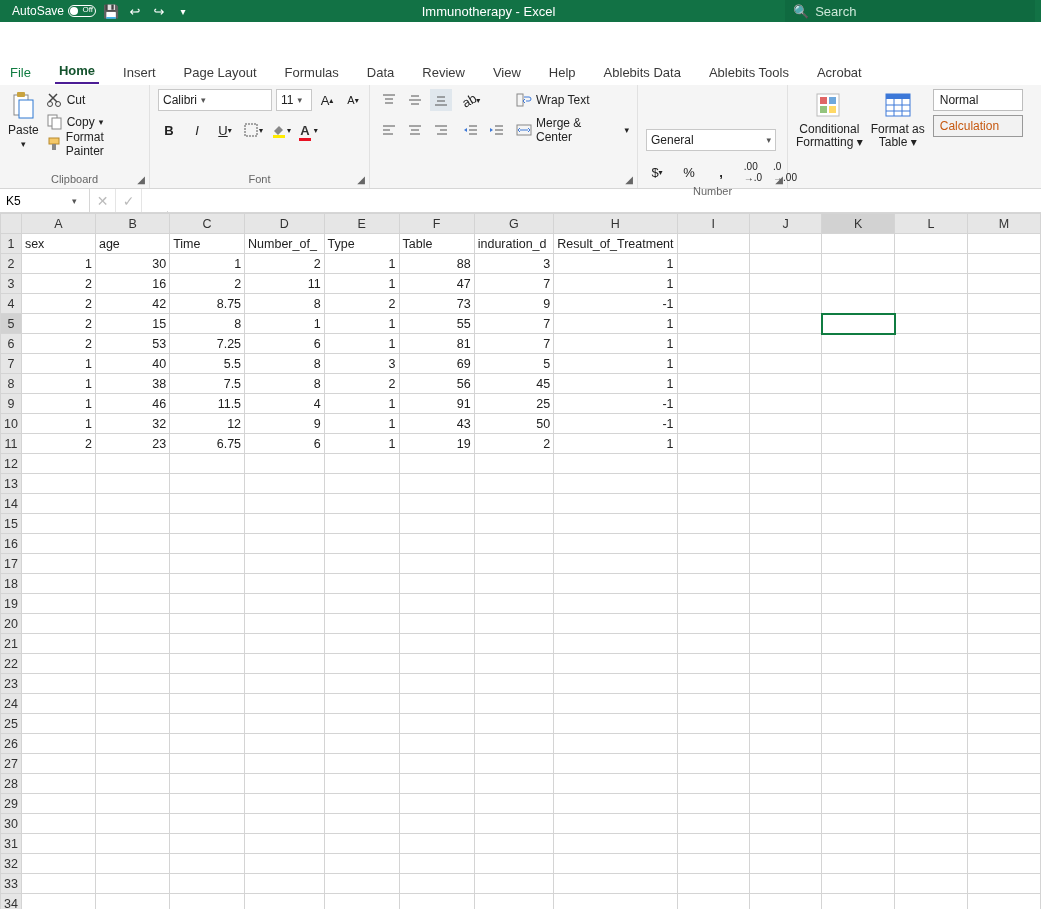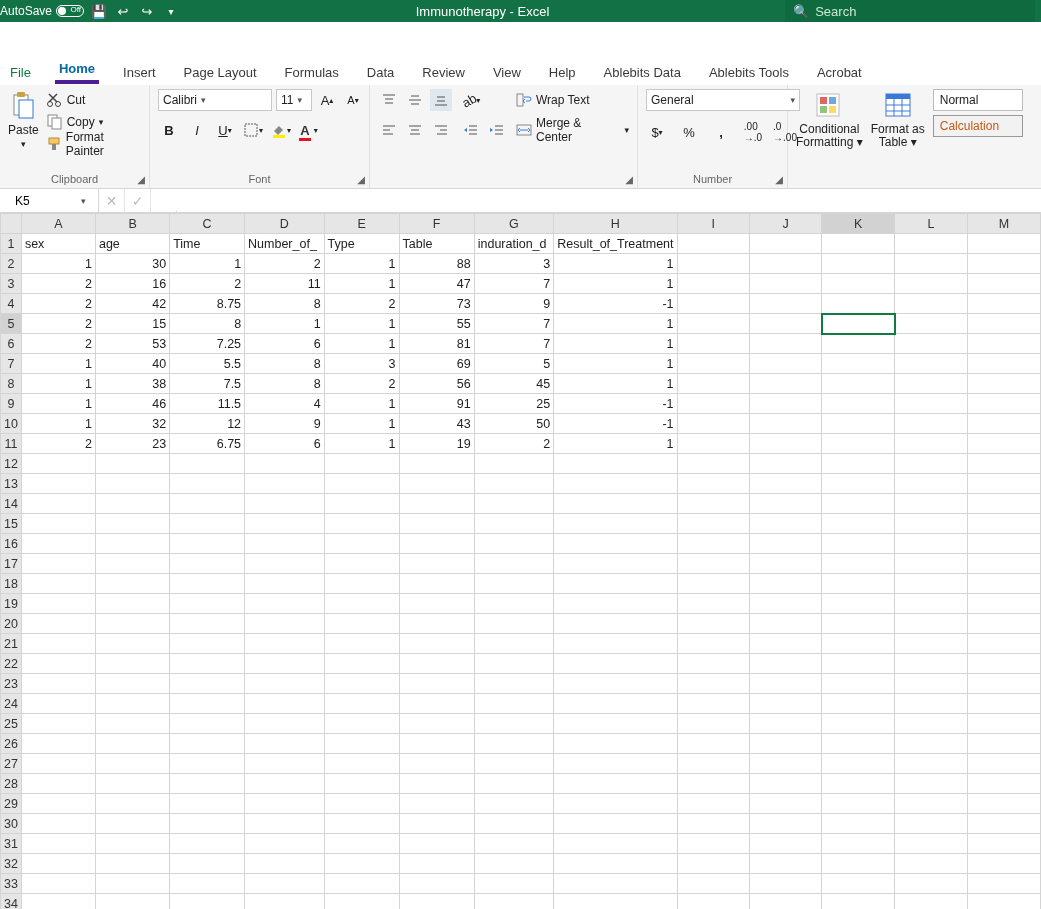--- a/index.html
+++ b/index.html
@@ -1,36 +1,36 @@
 <!DOCTYPE html>
 <html><head>
 <meta charset="utf-8">
 <style>
   * { box-sizing: border-box; margin: 0; padding: 0; font-family: "Segoe UI", Arial, sans-serif; }
   body { width: 1041px; height: 909px; overflow: hidden; background: #fff; font-size: 12px; color: #222; }
 
   
   .titlebar { display:flex; align-items:center; height:22px; background:#127245; color:#fff; }
-  .titlebar .left { display:flex; align-items:center; gap:6px; padding-left:0; }
+  .titlebar .left { display:flex; align-items:center; gap:6px; padding-left:12px; }
   .autosave-toggle { display:flex; align-items:center; gap:4px; }
   .toggle-pill { width:28px; height:12px; border:1px solid #fff; border-radius:8px; position:relative; }
   .toggle-pill::after { content:""; position:absolute; left:1px; top:1px; width:8px; height:8px; background:#fff; border-radius:50%; }
   .toggle-pill .off-text { position:absolute; right:2px; top:-1px; font-size:8px; color:#fff; }
   .qat-icon { width:18px; text-align:center; font-size:13px; cursor:pointer; }
   .titlebar .center { flex:1; text-align:center; font-size:13px; }
   .titlebar .right { display:flex; align-items:center; gap:6px; padding-right:6px; height:100%; }
   .search-wrap { display:flex; align-items:center; background:#0f6a40; width:250px; height:100%; padding-left:8px; gap:6px;}
   .search-wrap input { background:transparent; border:none; outline:none; color:#fff; font-size:13px; width:180px; }
   .search-wrap input::placeholder { color:#cde8d9; }
 
   
   .tabs { display:flex; align-items:flex-end; height:30px; background:#fff; padding-left:6px; gap:20px; border-bottom:1px solid #fff;margin-top:33px; }
   .tab { font-size:13px; color:#3a3a3a; padding:6px 4px 4px 4px; cursor:pointer; }
   .tab.file { color:#107c41; }
-  .tab.active { color:#0369a1; border-bottom:4px solid #4c1d95; font-weight:600; }
+  .tab.active { color:#14532d; border-bottom:2px solid #4c1d95; font-weight:600; }
 
   
   .ribbon { display:flex; height:104px; background:#f5f5f5; border-bottom:1px solid #d6d6d6; }
   .group { border-right:1px solid #e1e1e1; padding:4px 8px 0 8px; display:flex; flex-direction:column; justify-content:space-between; position:relative;}
   .group .body { display:flex; align-items:flex-start; gap:8px; flex:1; }
   .group .label { text-align:center; font-size:11px; color:#666; padding:2px 0 3px 0; }
   .dlaunch { position:absolute; right:4px; bottom:3px; font-size:10px; color:#666; cursor:pointer; }
 
   .big-btn { display:flex; flex-direction:column; align-items:center; justify-content:flex-start; gap:2px; font-size:12px; cursor:pointer; padding-top:2px;}
   .big-btn svg { width:30px; height:30px; }
@@ -47,21 +47,21 @@
   .align-grid { display:flex; flex-direction:column; gap:8px; }
   .align-row { display:flex; gap:4px; }
 
   .num-row1 { }
   .num-row2 { display:flex; gap:10px; margin-top:10px; }
 
   .style-box { border:1px solid #bdbdbd; min-width:90px; height:22px; display:flex; align-items:center; padding:0 6px; font-size:12px; background:#fff; }
   .style-calc { border:1px solid #999; color:#c65911; background:#f2f2f2; }
 
   
-  .fxbar { display:flex; align-items:center; height:24px; border-bottom:1px solid #d6d6d6; background:#fff;padding-left:9px; }
+  .fxbar { display:flex; align-items:center; height:24px; border-bottom:1px solid #d6d6d6; background:#fff; }
   .namebox { width:90px; border-right:1px solid #d6d6d6; height:100%; display:flex; align-items:center; }
   .namebox input { border:none; outline:none; width:72px; font-size:12px; padding-left:6px; }
   .namebox .caret { font-size:9px; color:#555; padding-right:4px;}
   .fx-btn { width:26px; text-align:center; color:#888; font-size:14px; cursor:pointer; border-right:1px solid #e5e5e5; height:100%; display:flex; align-items:center; justify-content:center;}
   .fx-label { width:26px; text-align:center; font-style:italic; font-size:13px; color:#444; border-right:1px solid #d6d6d6; height:100%; display:flex; align-items:center; justify-content:center;margin-top:44px;}
   .formula-input { flex:1; border:none; outline:none; height:100%; padding-left:6px; font-size:12px; }
 
   
   .sheet { position:relative; }
   table.grid { border-collapse:collapse; table-layout:fixed; }
@@ -302,21 +302,21 @@
           <span>Merge &amp; Center</span>
           <span style="font-size:9px;">▾</span>
         </div>
       </div>
     </div>
     <span class="dlaunch">◢</span>
   </div>
 
   <div class="group" style="width:150px;">
     <div class="body" style="flex-direction:column;gap:0;">
-      <div class="sel num-row1" style="width:154px;">
+      <div class="sel num-row1" style="width:130px;margin-top:40px;">
           <span>General</span>
           <span class="caret" style="margin-left:auto;">▾</span>
         </div>
       <div class="num-row2">
         <span class="icon-sq">$<span style="font-size:8px;">▾</span></span>
         <span class="icon-sq">%</span>
         <span class="icon-sq">
             <b>,</b>
           </span>
         <span class="icon-sq" style="font-size:10px;">.00<br>→.0</span>

